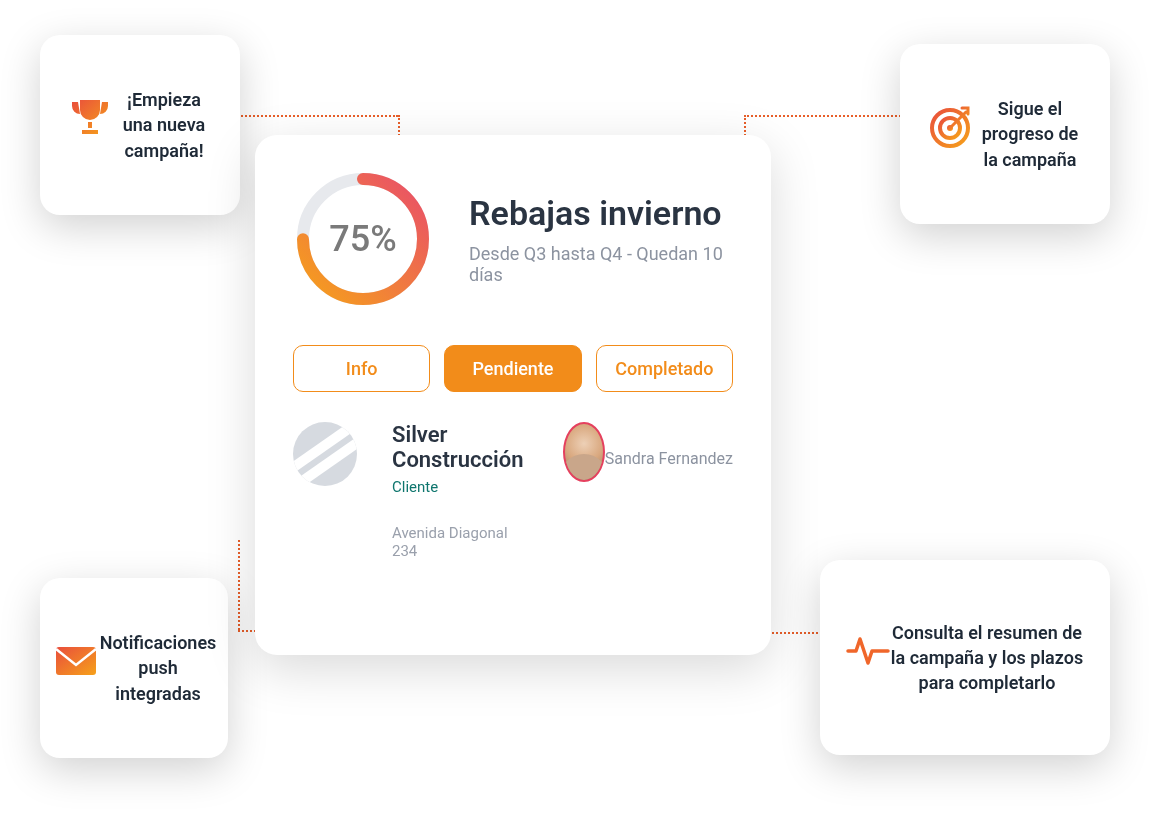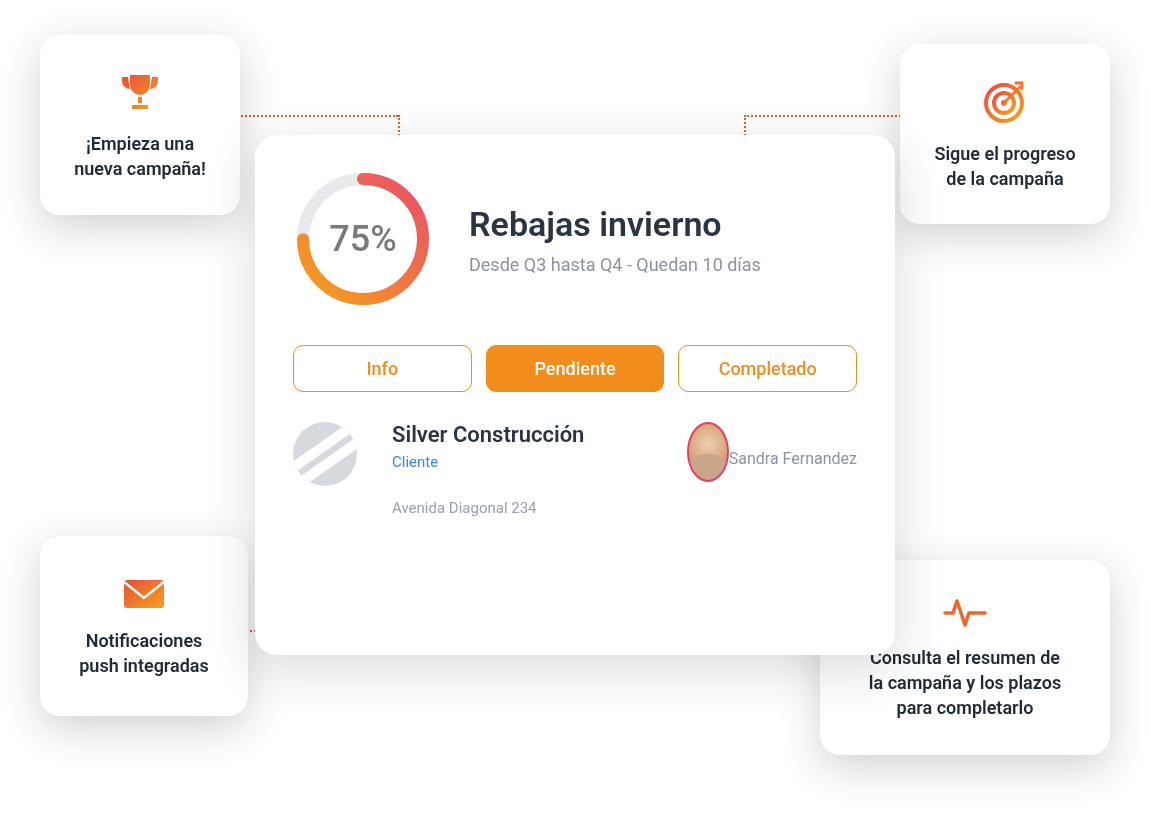--- a/index.html
+++ b/index.html
@@ -11,47 +11,47 @@
     background: #fff;
   }
   .card {
     position: absolute;
     background: #fff;
     border-radius: 20px;
     box-shadow: 0 12px 40px rgba(0,0,0,0.18);
     padding: 22px 26px;
     text-align: center;
     display: flex;
-    flex-direction: column;
+    flex-direction: row;
     align-items: center;
     justify-content: center;
   }
   .card .icon-wrap {
     margin-bottom: 14px;
     display: flex;
     align-items: center;
     justify-content: center;
   }
   .card .label {
     font-size: 18px;
     font-weight: 600;
     color: #1f2a37;
     line-height: 1.4;
     max-width: 200px;
   }
   .card-trophy   { left: 40px;  top: 35px;  width: 200px; height: 180px; }
   .card-target   { right: 40px; top: 44px;  width: 210px; height: 180px; }
-  .card-mail     { left: 40px;  top: 536px; width: 208px; height: 180px; }
+  .card-mail     { left: 40px;  top: 578px; width: 188px; height: 180px; }
   .card-activity { right: 40px; top: 560px; width: 290px; height: 195px; }
 
   .main-card {
     position: absolute;
     left: 255px;
     top: 135px;
-    width: 640px;
+    width: 516px;
     height: 520px;
     background: #fff;
     border-radius: 22px;
     box-shadow: 0 14px 50px rgba(0,0,0,0.15);
     padding: 34px 38px;
   }
   .main-header {
     display: flex;
     align-items: center;
     gap: 36px;
@@ -130,21 +130,21 @@
     position: absolute;
     background: #fff;
     height: 10px;
     width: 120%;
     left: -10%;
   }
   .company-logo::before { top: 18px; transform: rotate(-35deg); }
   .company-logo::after  { top: 38px; transform: rotate(-35deg); }
   .company-info { flex: 1; }
   .company-name { font-size: 22px; font-weight: 600; color: #2a3442; margin-bottom: 6px; }
-  .company-type { font-size: 15px; color: #3b82f6; margin-bottom: 10px; }
+  .company-type { font-size: 15px; color: #0f766e; margin-bottom: 10px; }
   .company-addr { font-size: 15px; color: #9aa0ac; margin-top: 28px; }
   .assignee {
     display: flex;
     align-items: center;
     width: 170px;
     flex-shrink: 0;
   }
   .avatar {
     width: 60px;
     height: 60px;

